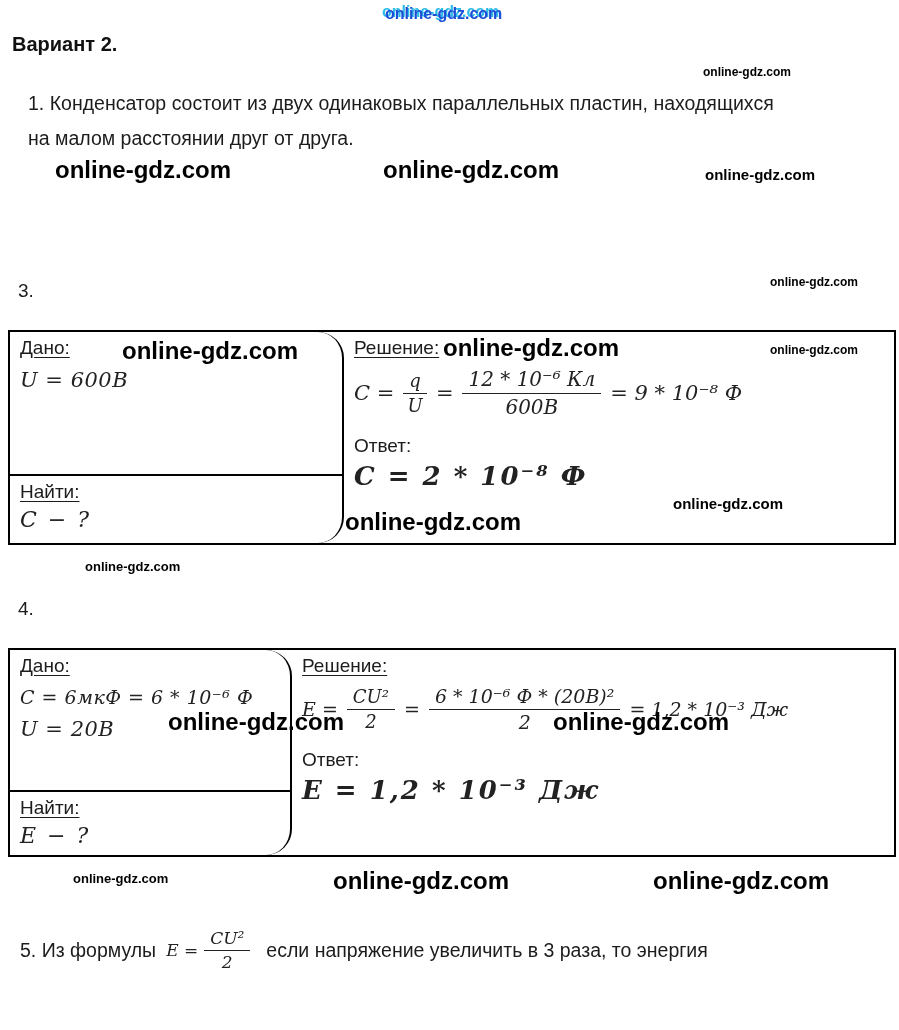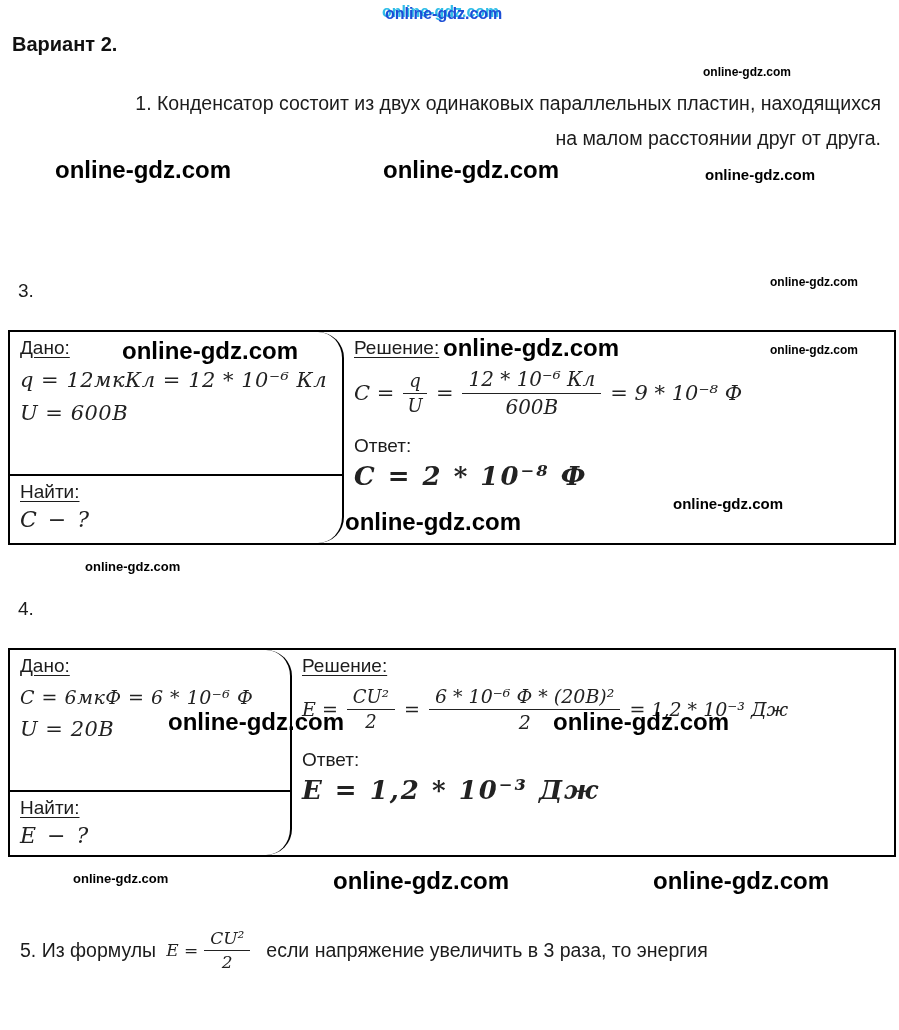--- a/index.html
+++ b/index.html
@@ -49,33 +49,32 @@
 
 <div class="page">
 
   <div class="abs wm-top-wrap" style="left:385px;top:5px;">
     <span class="wm-top-shadow">online-gdz.com</span>
     <span class="wm-top-main">online-gdz.com</span>
   </div>
 
   <div class="abs title" style="left:12px;top:33px;">Вариант 2.</div>
 
-  <div class="abs body-text" style="left:11px;top:86px;width:870px;text-align:right;">
+  <div class="abs body-text" style="left:28px;top:86px;width:870px;">
     <div>1. Конденсатор состоит из двух одинаковых параллельных пластин, находящихся</div>
     <div>на малом расстоянии друг от друга.</div>
   </div>
 
 
   <div class="abs sec-num" style="left:18px;top:280px;">3.</div>
 
   <div class="abs ttable" style="left:8px;top:330px;width:884px;height:211px;">
     <div class="tcol-left" style="width:332px;">
       <div class="tcell tcell-top" style="height:132px;">
         <div class="cell-label ul">Дано:</div>
-        <div class="math given">q = 12мкКл = 12 * 10⁻⁶ Кл</div>
         <div class="math given">U = 600В</div>
       </div>
       <div class="tcell" style="flex:1;">
         <div class="cell-label ul">Найти:</div>
         <div class="math find">C − ?</div>
       </div>
     </div>
     <div class="tcol-right">
       <div class="cell-label ul" style="display:inline-block;">Решение:</div>
       <div class="math formula-row">

